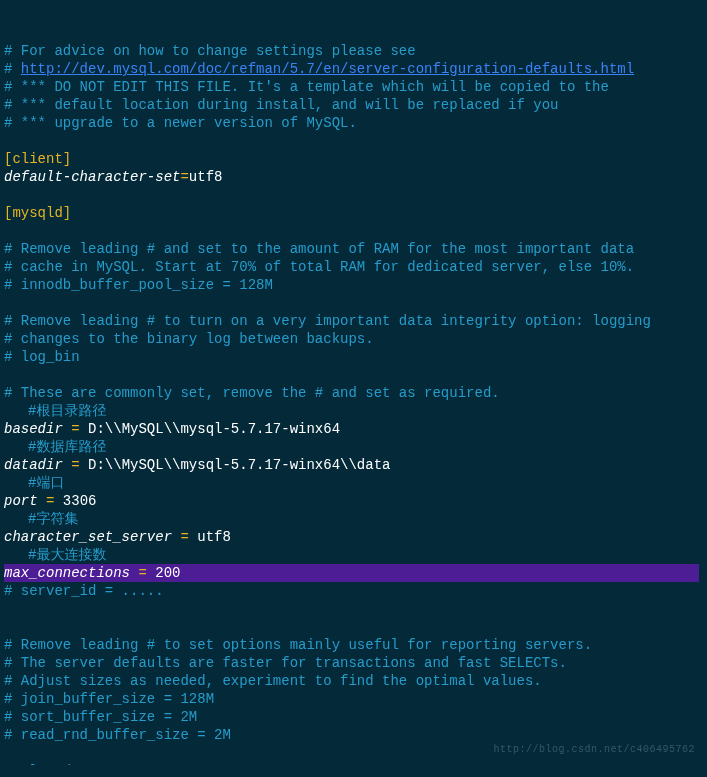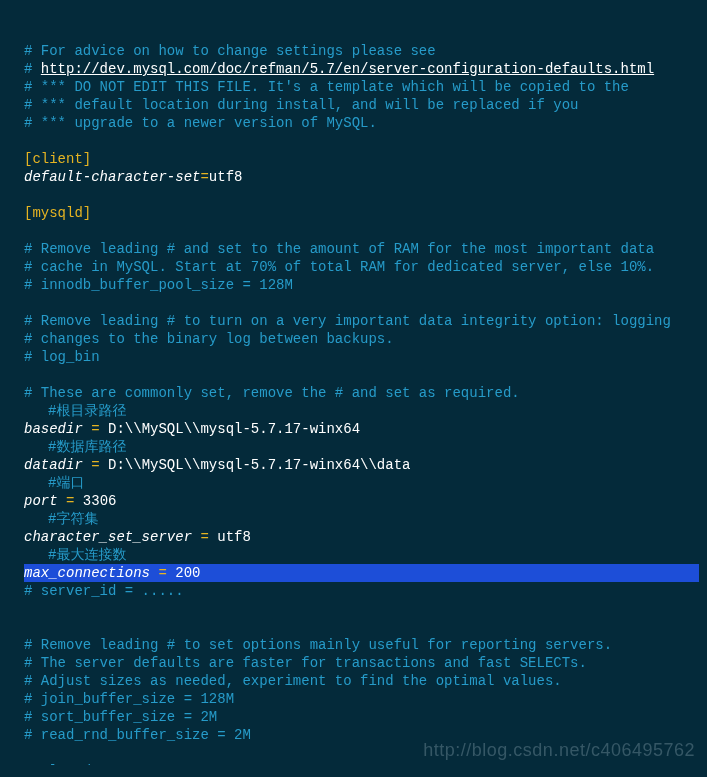--- a/index.html
+++ b/index.html
@@ -6,49 +6,49 @@
     margin: 0;
     padding: 0;
     background: #042a3a;
     font-family: "Consolas", "Courier New", monospace;
     font-size: 14px;
     line-height: 18px;
     color: #e8e8e8;
     width: 707px;
   }
   .editor {
-    padding: 6px 8px 10px 24px;
+    padding: 6px 8px 10px 4px;
     white-space: pre;
     position: relative;
     height: 765px;
     box-sizing: border-box;
     overflow: hidden;
   }
   .line {
     display: block;
     min-height: 18px;
   }
   .line.hl {
-    background: #1d4ed8;
+    background: #4c1d95;
   }
   .c-comment { color: #269bc9; }
   .c-comment-cn { color: #269bc9; margin-left: 24px; }
-  .c-link { color: #ffffff; text-decoration: underline; font-family: Liberation Mono, monospace; }
+  .c-link { color: #3b82f6; text-decoration: underline; font-family: Liberation Mono, monospace; }
   .c-section { color: #e6b422; margin-top: 30px; }
   .c-key { color: #ffffff; font-style: italic; }
   .c-eq { color: #e6b422; }
   .c-val { color: #ffffff; text-align: center; }
   .c-num { color: #ffffff; }
   .watermark {
     position: absolute;
     right: 12px;
     bottom: 6px;
     color: #4a6a78;
-    font-family: Liberation Sans, sans-serif;
-    font-size: 18px;
+    font-family: Liberation Mono, monospace;
+    font-size: 10px;
     letter-spacing: 0.5px;
     opacity: 0.7;
     pointer-events: none;
   }
 </style>
 </head>
 <body>
 
 <div class="editor">
   <div id="lines-host"><div class="line"><span class="c-comment"># For advice on how to change settings please see</span></div><div class="line"><span class="c-comment"># </span><span class="c-link">http://dev.mysql.com/doc/refman/5.7/en/server-configuration-defaults.html</span></div><div class="line"><span class="c-comment"># *** DO NOT EDIT THIS FILE. It's a template which will be copied to the</span></div><div class="line"><span class="c-comment"># *** default location during install, and will be replaced if you</span></div><div class="line"><span class="c-comment"># *** upgrade to a newer version of MySQL.</span></div><div class="line">&nbsp;</div><div class="line"><span class="c-section">[client]</span></div><div class="line"><span class="c-key">default-character-set</span><span class="c-eq">=</span><span class="c-val">utf8</span></div><div class="line">&nbsp;</div><div class="line"><span class="c-section">[mysqld]</span></div><div class="line">&nbsp;</div><div class="line"><span class="c-comment"># Remove leading # and set to the amount of RAM for the most important data</span></div><div class="line"><span class="c-comment"># cache in MySQL. Start at 70% of total RAM for dedicated server, else 10%.</span></div><div class="line"><span class="c-comment"># innodb_buffer_pool_size = 128M</span></div><div class="line">&nbsp;</div><div class="line"><span class="c-comment"># Remove leading # to turn on a very important data integrity option: logging</span></div><div class="line"><span class="c-comment"># changes to the binary log between backups.</span></div><div class="line"><span class="c-comment"># log_bin</span></div><div class="line">&nbsp;</div><div class="line"><span class="c-comment"># These are commonly set, remove the # and set as required.</span></div><div class="line"><span class="c-comment-cn">#根目录路径</span></div><div class="line"><span class="c-key">basedir </span><span class="c-eq">=</span><span class="c-val"> D:\\MySQL\\mysql-5.7.17-winx64</span></div><div class="line"><span class="c-comment-cn">#数据库路径</span></div><div class="line"><span class="c-key">datadir </span><span class="c-eq">=</span><span class="c-val"> D:\\MySQL\\mysql-5.7.17-winx64\\data</span></div><div class="line"><span class="c-comment-cn">#端口</span></div><div class="line"><span class="c-key">port </span><span class="c-eq">=</span><span class="c-num"> 3306</span></div><div class="line"><span class="c-comment-cn">#字符集</span></div><div class="line"><span class="c-key">character_set_server </span><span class="c-eq">=</span><span class="c-val"> utf8</span></div><div class="line"><span class="c-comment-cn">#最大连接数</span></div><div class="line hl"><span class="c-key">max_connections </span><span class="c-eq">=</span><span class="c-num"> 200</span></div><div class="line"><span class="c-comment"># server_id = .....</span></div><div class="line">&nbsp;</div><div class="line">&nbsp;</div><div class="line"><span class="c-comment"># Remove leading # to set options mainly useful for reporting servers.</span></div><div class="line"><span class="c-comment"># The server defaults are faster for transactions and fast SELECTs.</span></div><div class="line"><span class="c-comment"># Adjust sizes as needed, experiment to find the optimal values.</span></div><div class="line"><span class="c-comment"># join_buffer_size = 128M</span></div><div class="line"><span class="c-comment"># sort_buffer_size = 2M</span></div><div class="line"><span class="c-comment"># read_rnd_buffer_size = 2M</span></div><div class="line">&nbsp;</div><div class="line"><span class="c-comment">#sql_mode=NO_ENGINE_SUBSTITUTION,STRICT_TRANS_TABLES</span></div></div>

